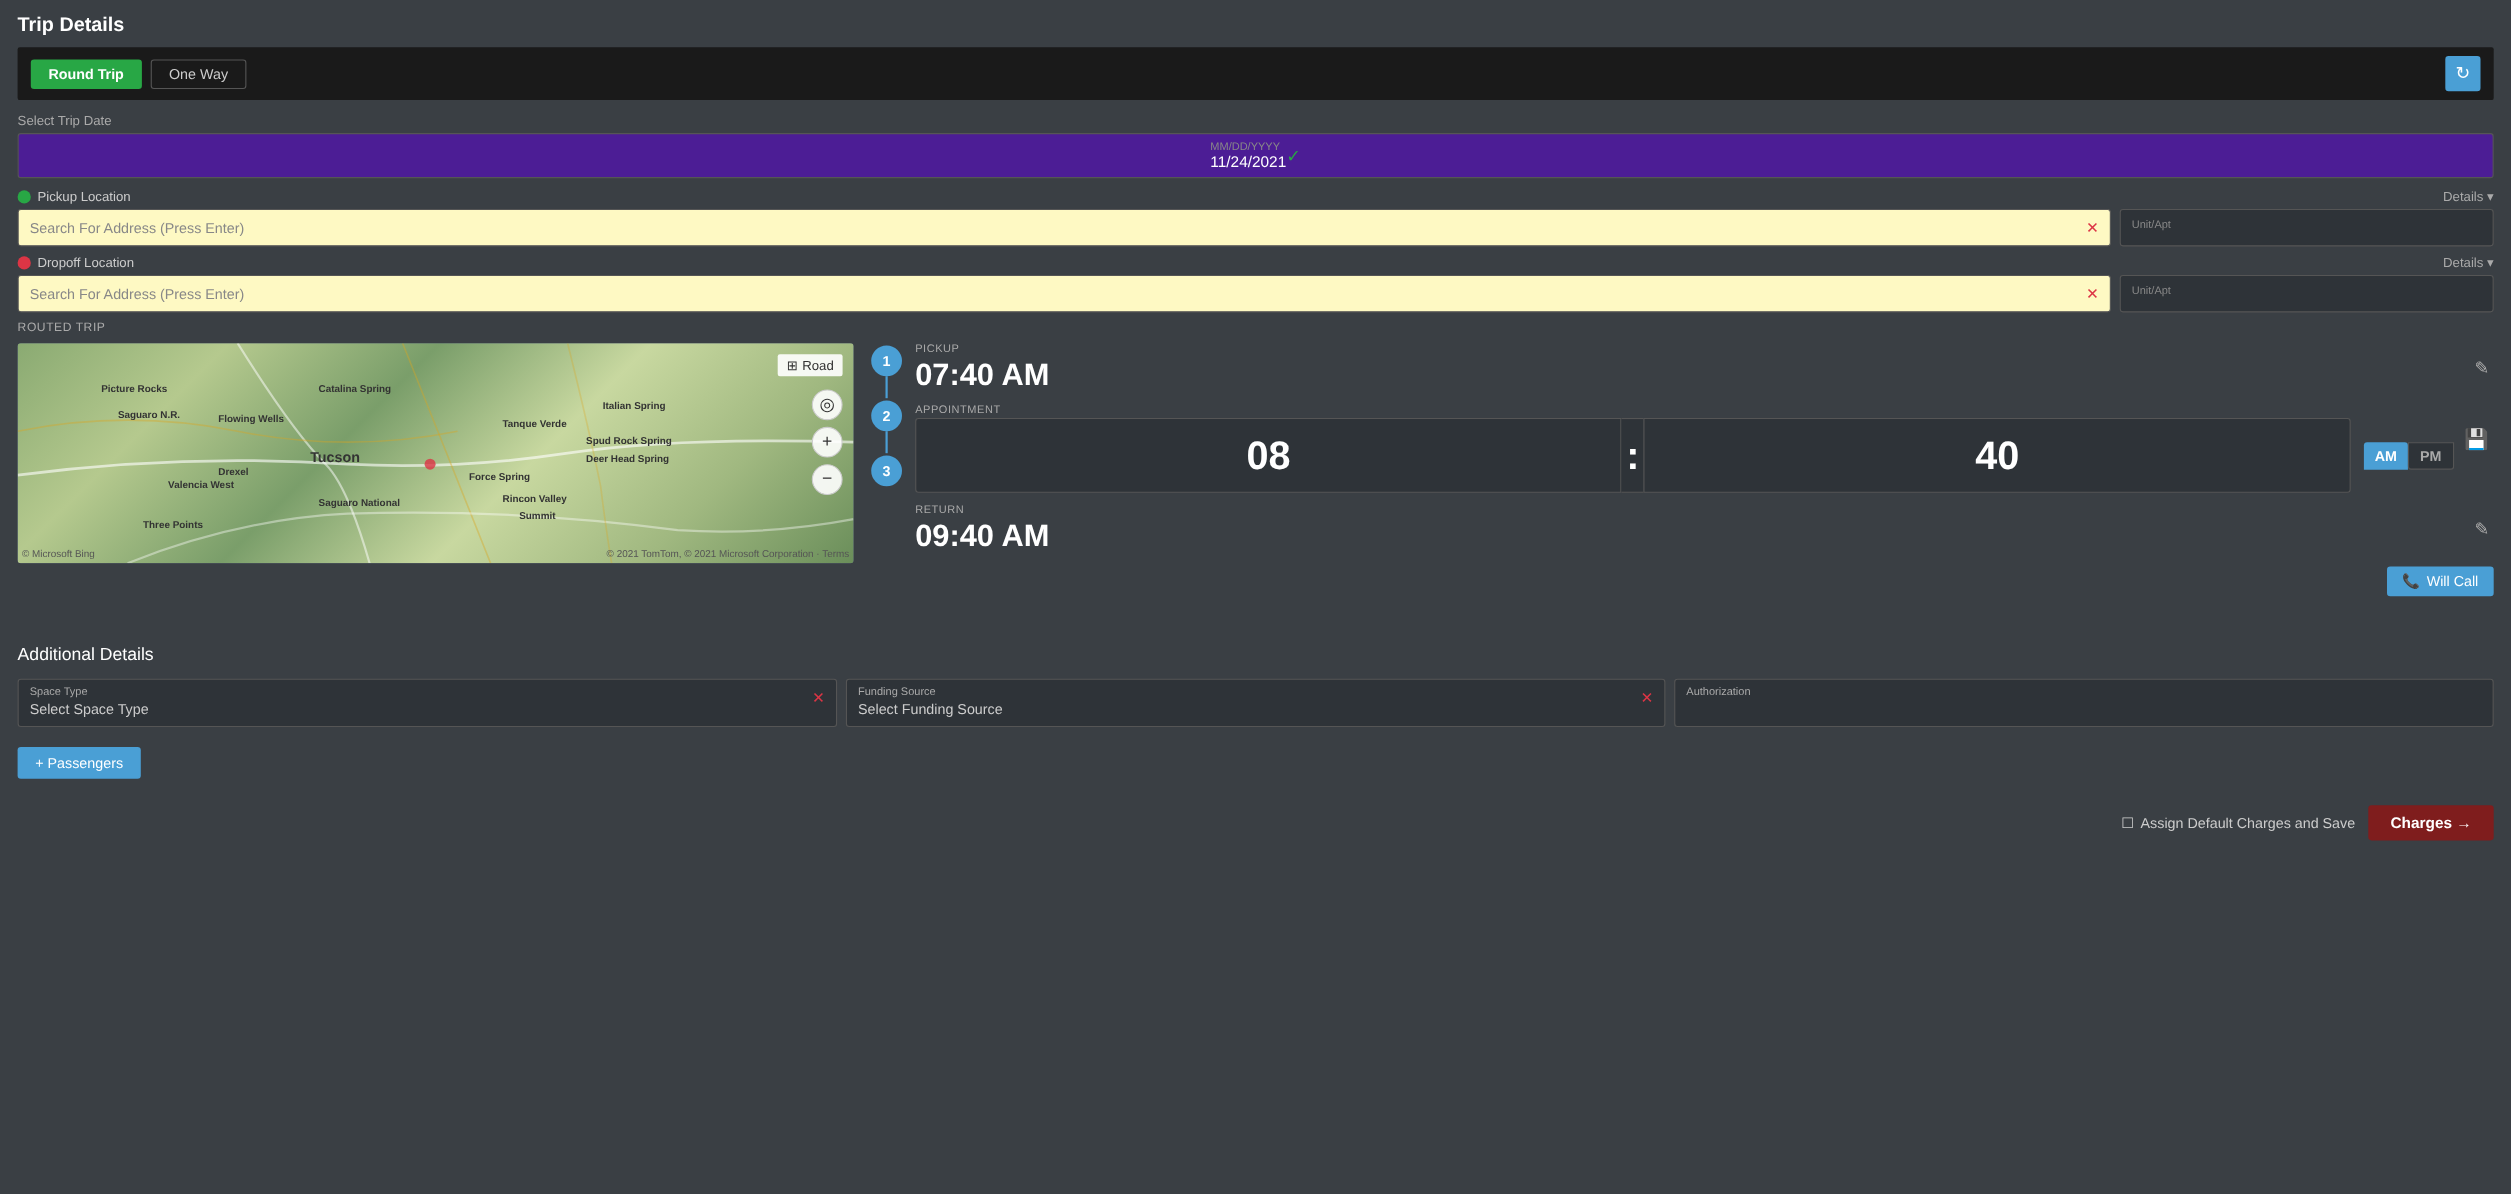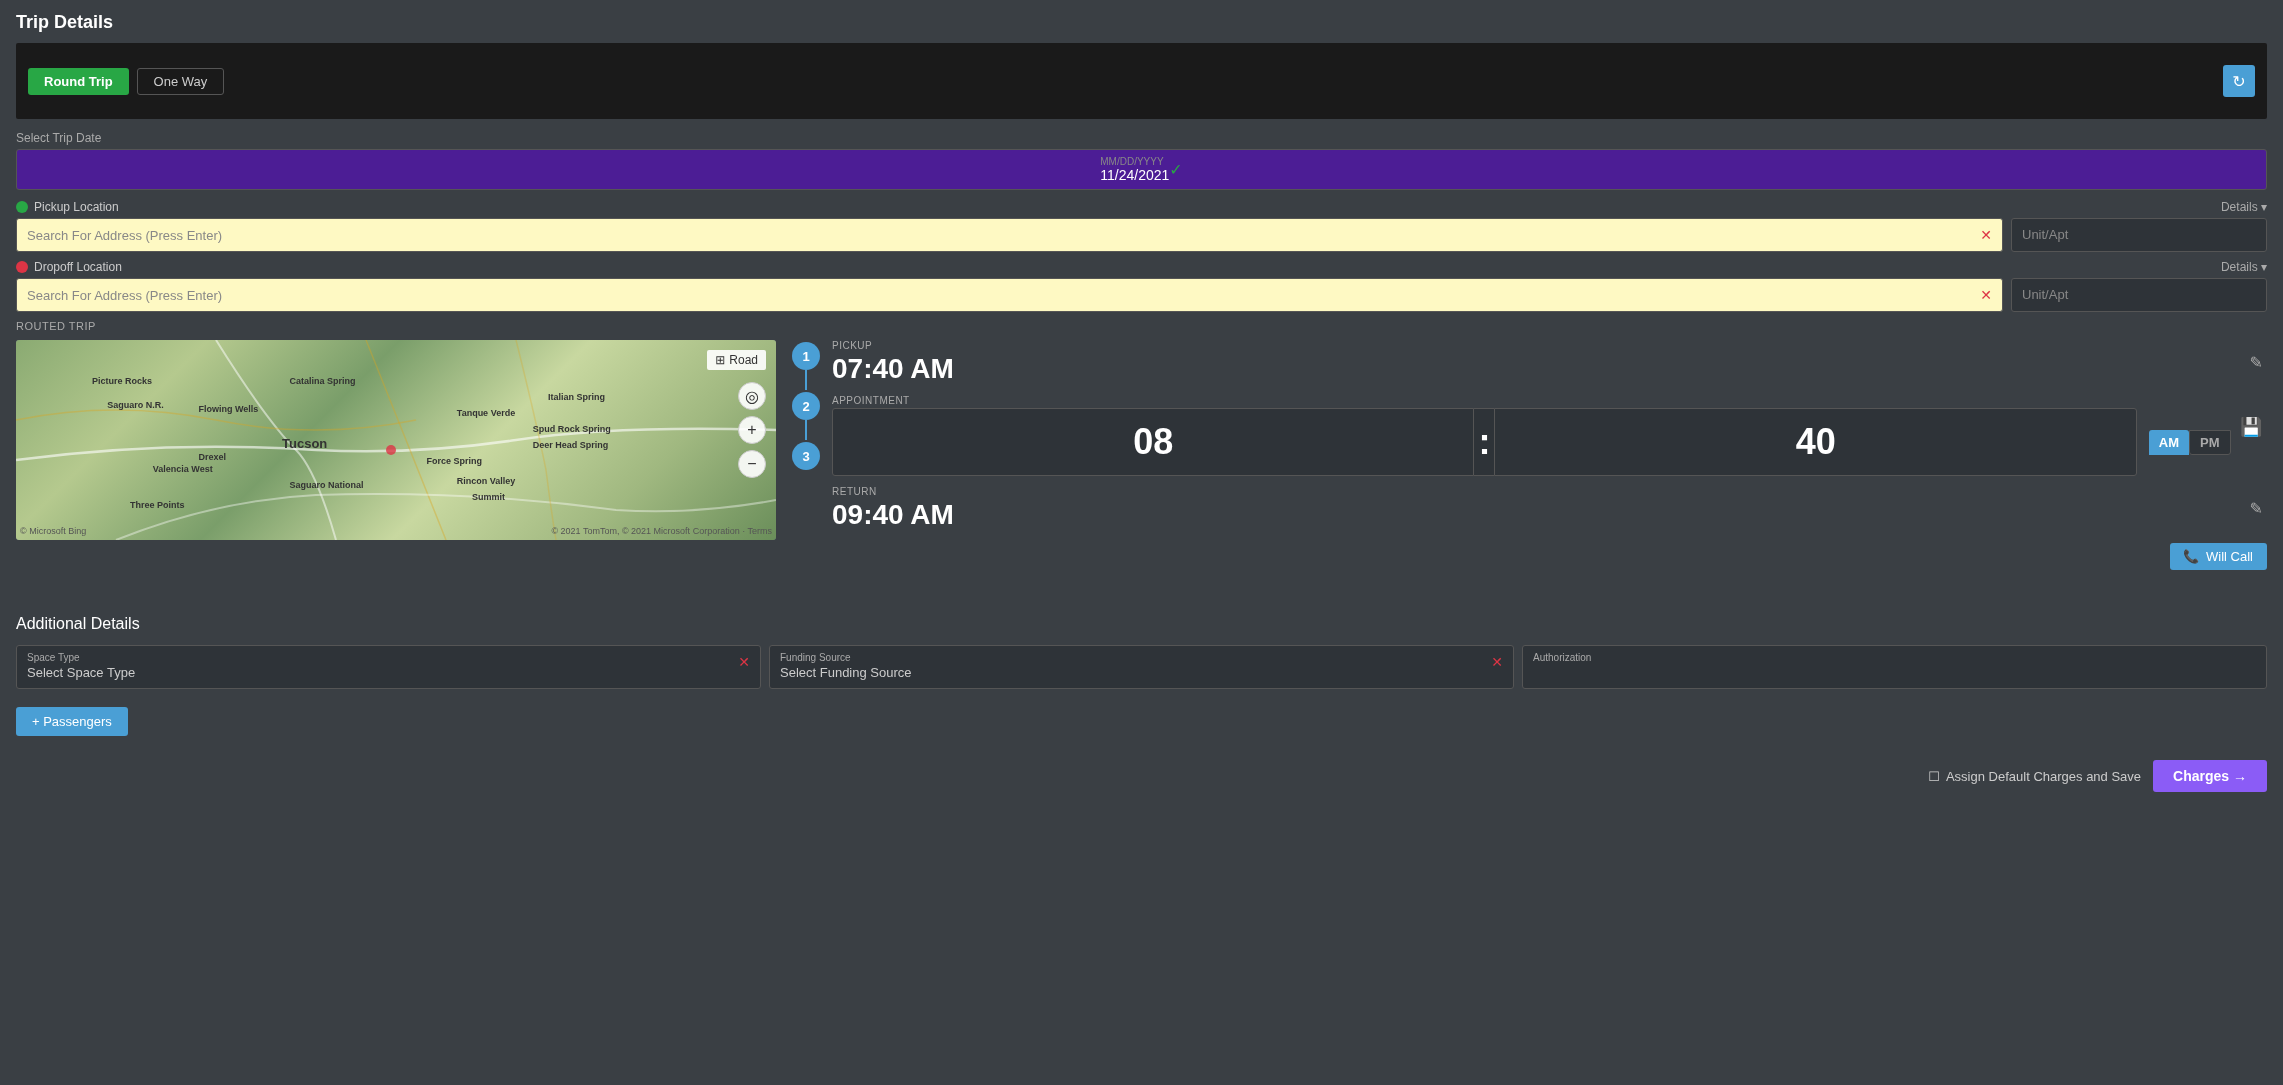--- a/index.html
+++ b/index.html
@@ -20,21 +20,21 @@
       font-size: 18px;
       font-weight: bold;
       color: #fff;
       margin-bottom: 10px;
     }
 
     .trip-type-bar {
       background: #1a1a1a;
       display: flex;
       align-items: center;
-      padding: 22px 12px;
+      padding: 8px 12px;
       gap: 8px;
       margin-bottom: 12px;
       border-radius: 2px;
     }
 
     .btn-round-trip {
       background: #28a745;
       color: #fff;
       border: none;
       padding: 6px 16px;
@@ -172,22 +172,22 @@
       color: #dc3545;
       font-size: 14px;
     }
 
     .unit-apt-input {
       background: #2e3338;
       border: 1px solid #555;
       border-radius: 3px;
       padding: 8px 10px;
       color: #888;
-      font-size: 13px;
-      width: 256px;
+      font-size: 10px;
+      width: 340px;
     }
 
     .routed-trip-section {
       margin-bottom: 16px;
     }
 
     .routed-trip-label {
       font-size: 11px;
       color: #aaa;
       margin-bottom: 8px;
@@ -500,21 +500,21 @@
     .assign-charges-link {
       color: #ccc;
       font-size: 13px;
       cursor: pointer;
       display: flex;
       align-items: center;
       gap: 6px;
     }
 
     .charges-btn {
-      background: #8b5cf6;
+      background: #7f1d1d;
       color: #fff;
       border: none;
       padding: 8px 20px;
       border-radius: 3px;
       font-size: 14px;
       cursor: pointer;
       display: flex;
       align-items: center;
       gap: 8px;
       font-weight: bold;

